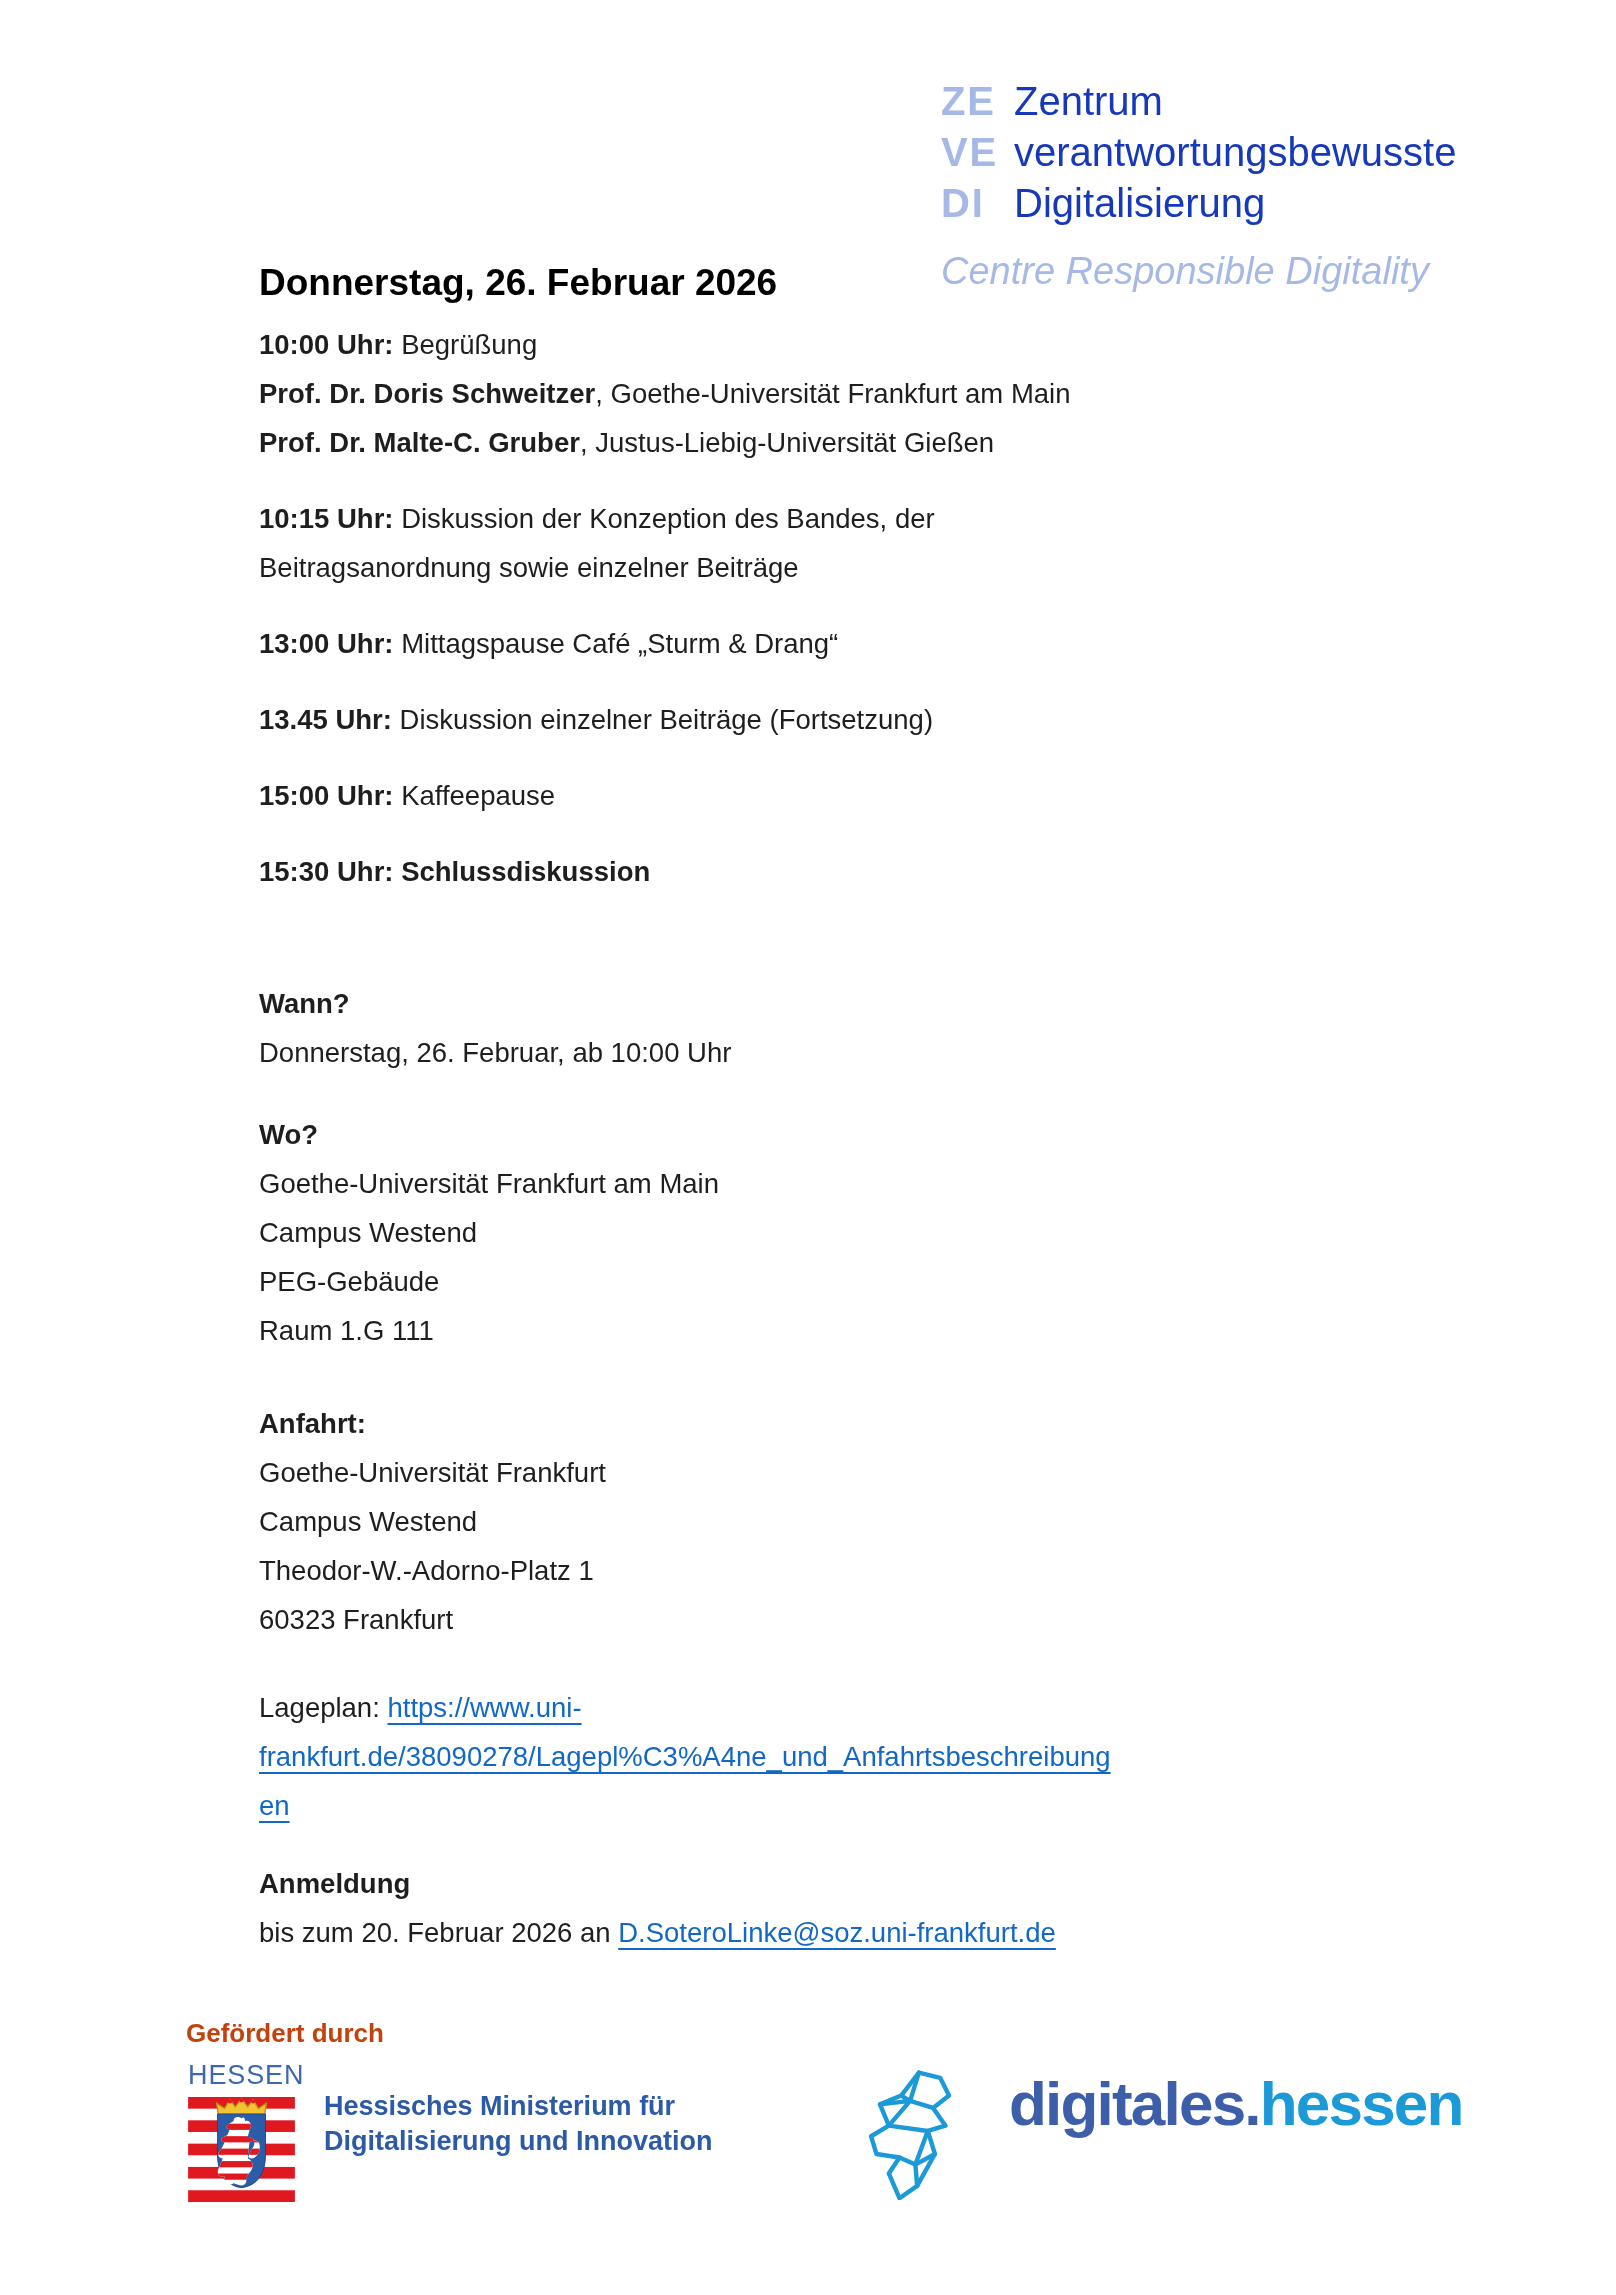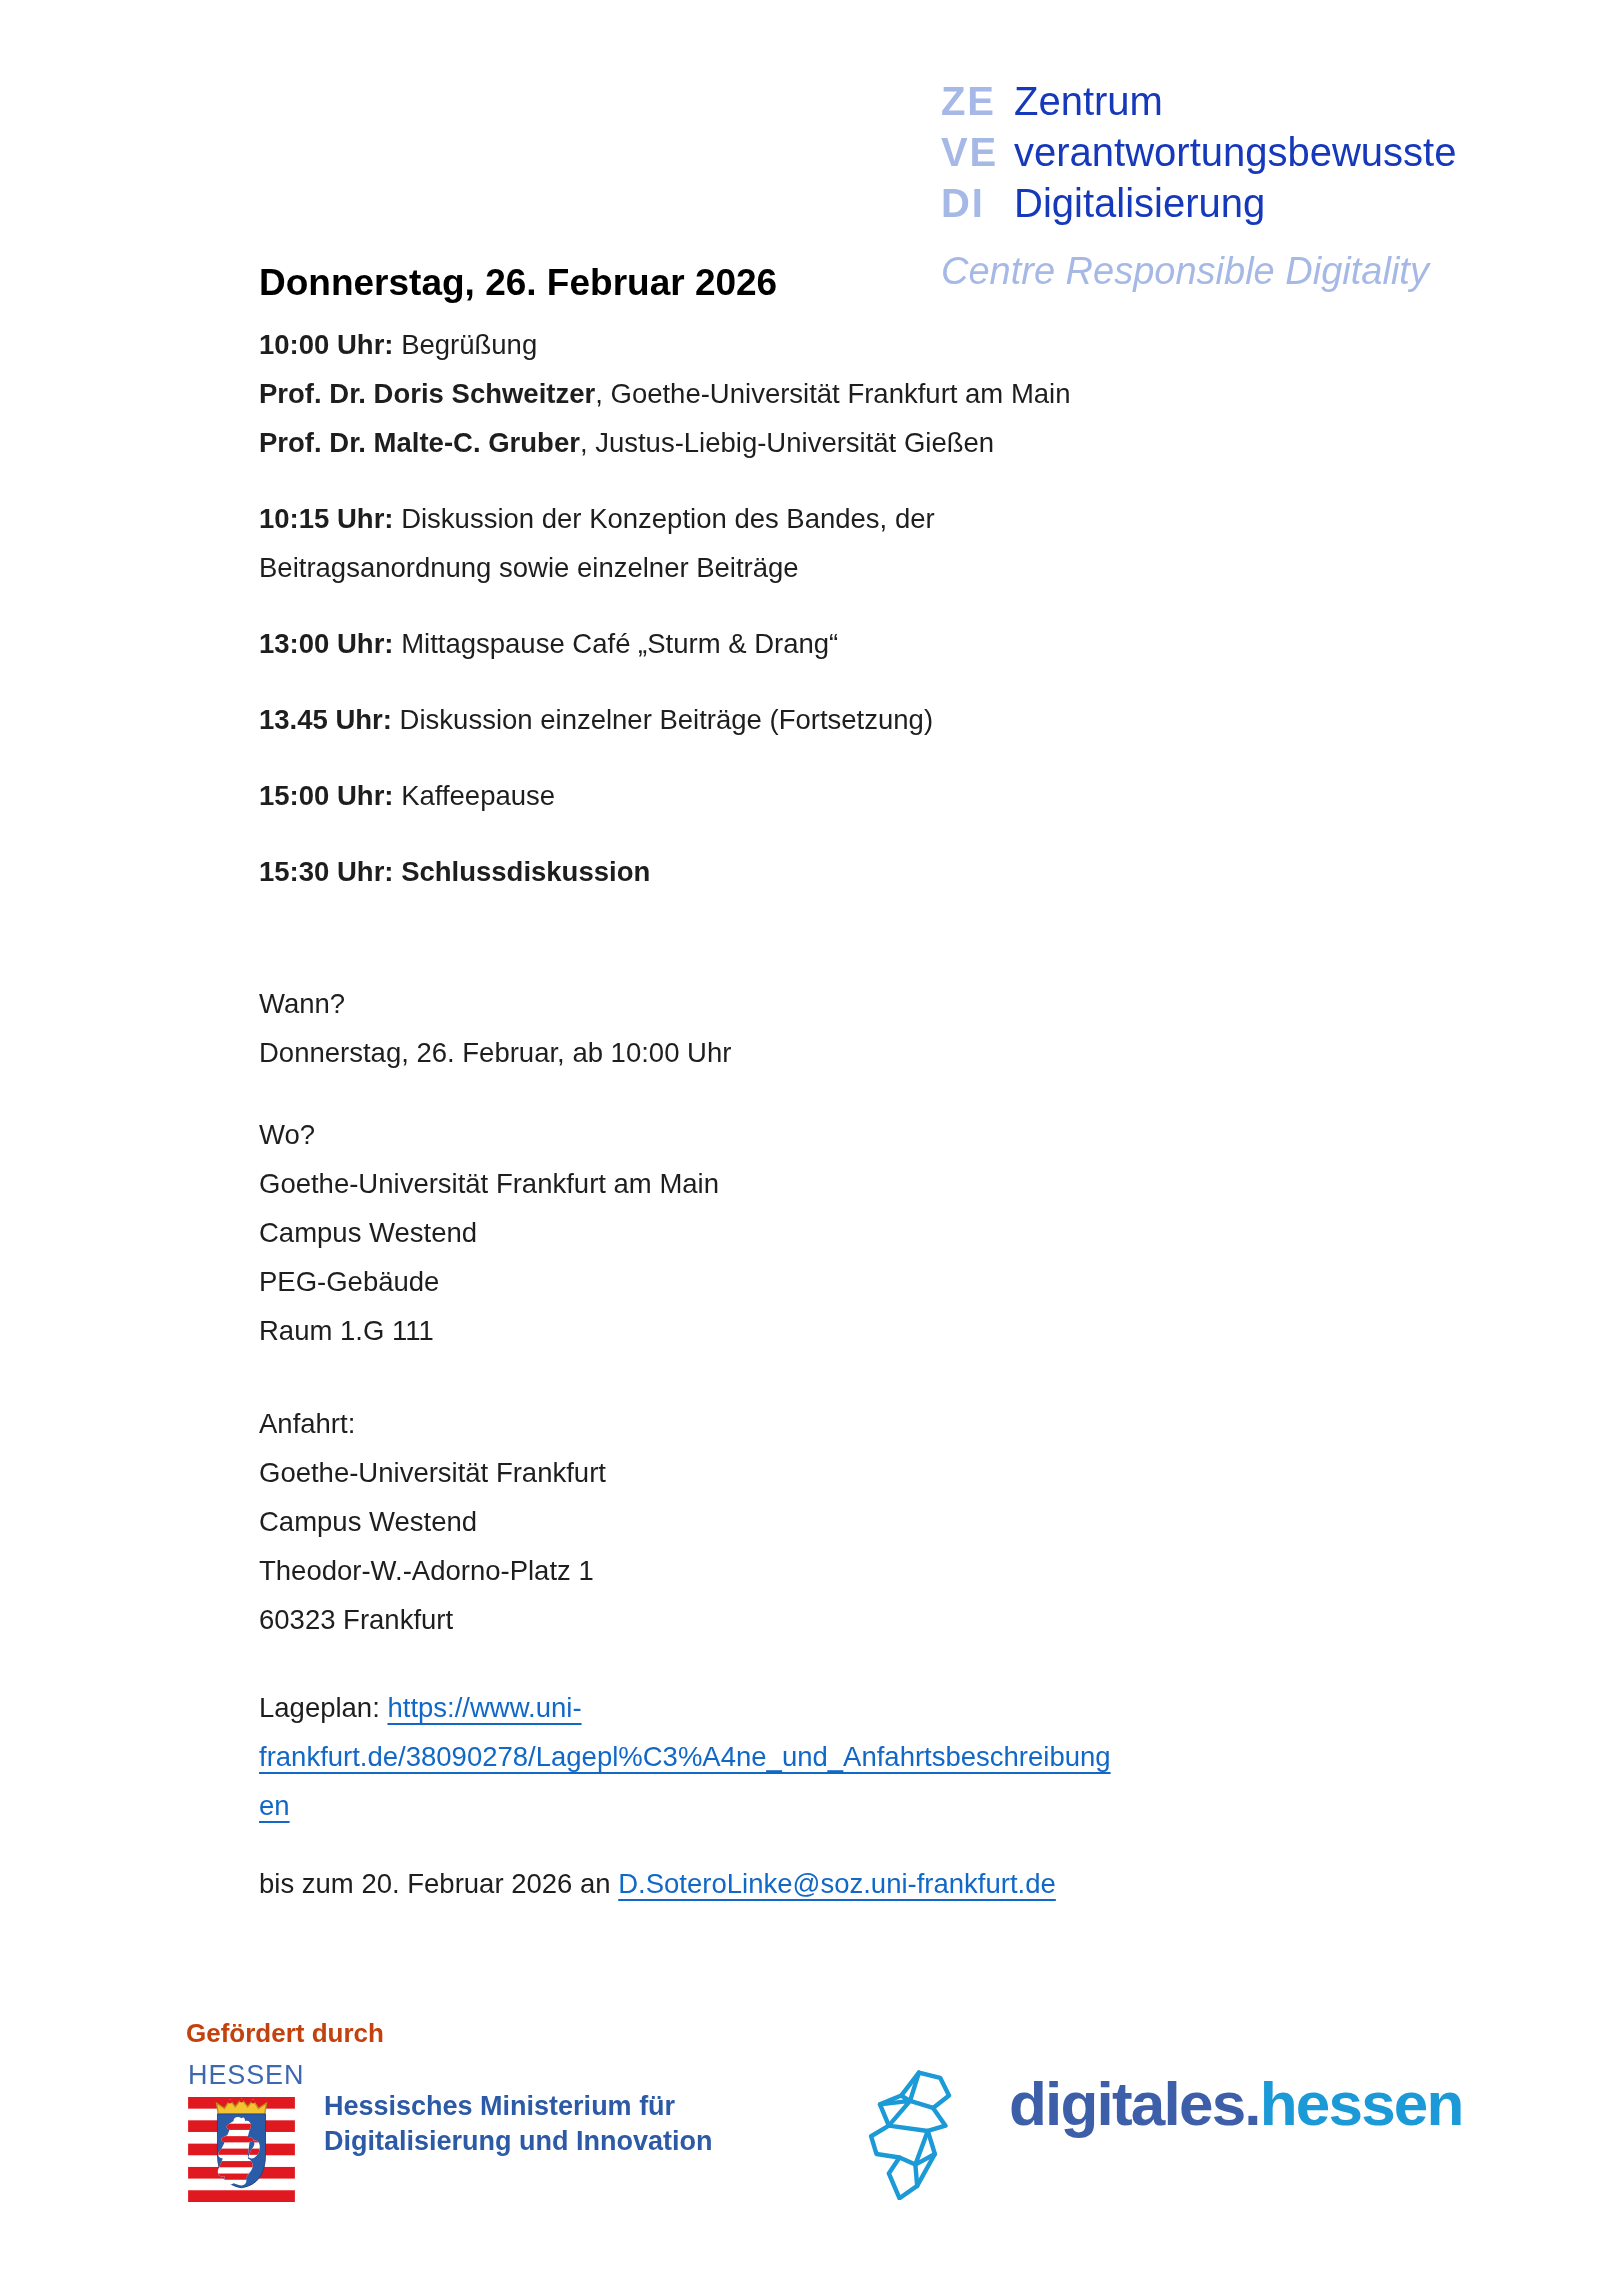--- a/index.html
+++ b/index.html
@@ -46,21 +46,21 @@
     font-size:27.5px;line-height:49px;color:var(--body-text);
   }
   #schedule{top:320px;}
   .sched{margin:0 0 27px 0;}
   .bold{font-weight:700;}
   .line{white-space:nowrap;}
 
   #info-0{top:979px;}
   #info-1{top:1110px;}
   #info-2{top:1399px;}
-  .info-heading{font-weight:400;}
+  .info-heading{font-weight:700;}
 
   #lageplan{top:1683px;}
   #anmeldung{top:1859px;}
   a{
     color:var(--link-blue);
     text-decoration:underline;
     text-decoration-thickness:1.8px;
     text-underline-offset:6.2px;
     cursor:pointer;
   }
@@ -154,20 +154,21 @@
       <div class="line">Campus Westend</div>
       <div class="line">Theodor-W.-Adorno-Platz 1</div>
       <div class="line">60323 Frankfurt</div>
     </div>
 
   <div id="lageplan" class="textblock">
     <span>Lageplan: </span><a id="lageplan-link">https://www.uni-<br>frankfurt.de/38090278/Lagepl%C3%A4ne_und_Anfahrtsbeschreibung<br>en</a>
   </div>
 
   <div id="anmeldung" class="textblock">
+    <div class="bold">Anmeldung</div>
     <div class="line"><span>bis zum 20. Februar 2026 an </span><a>D.SoteroLinke@soz.uni-frankfurt.de</a></div>
   </div>
 
   <div id="funded">Gefördert durch</div>
 
   <div id="hessen-logo">
     <div id="hessen-wordmark">HESSEN</div>
     <svg id="hessen-flag" width="107" height="105" viewBox="0 0 120 118">
       <rect x="0" y="0" width="120" height="118" fill="#ffffff"></rect>
       <rect x="0" y="0" width="120" height="13.1" fill="var(--flag-red)"></rect>

